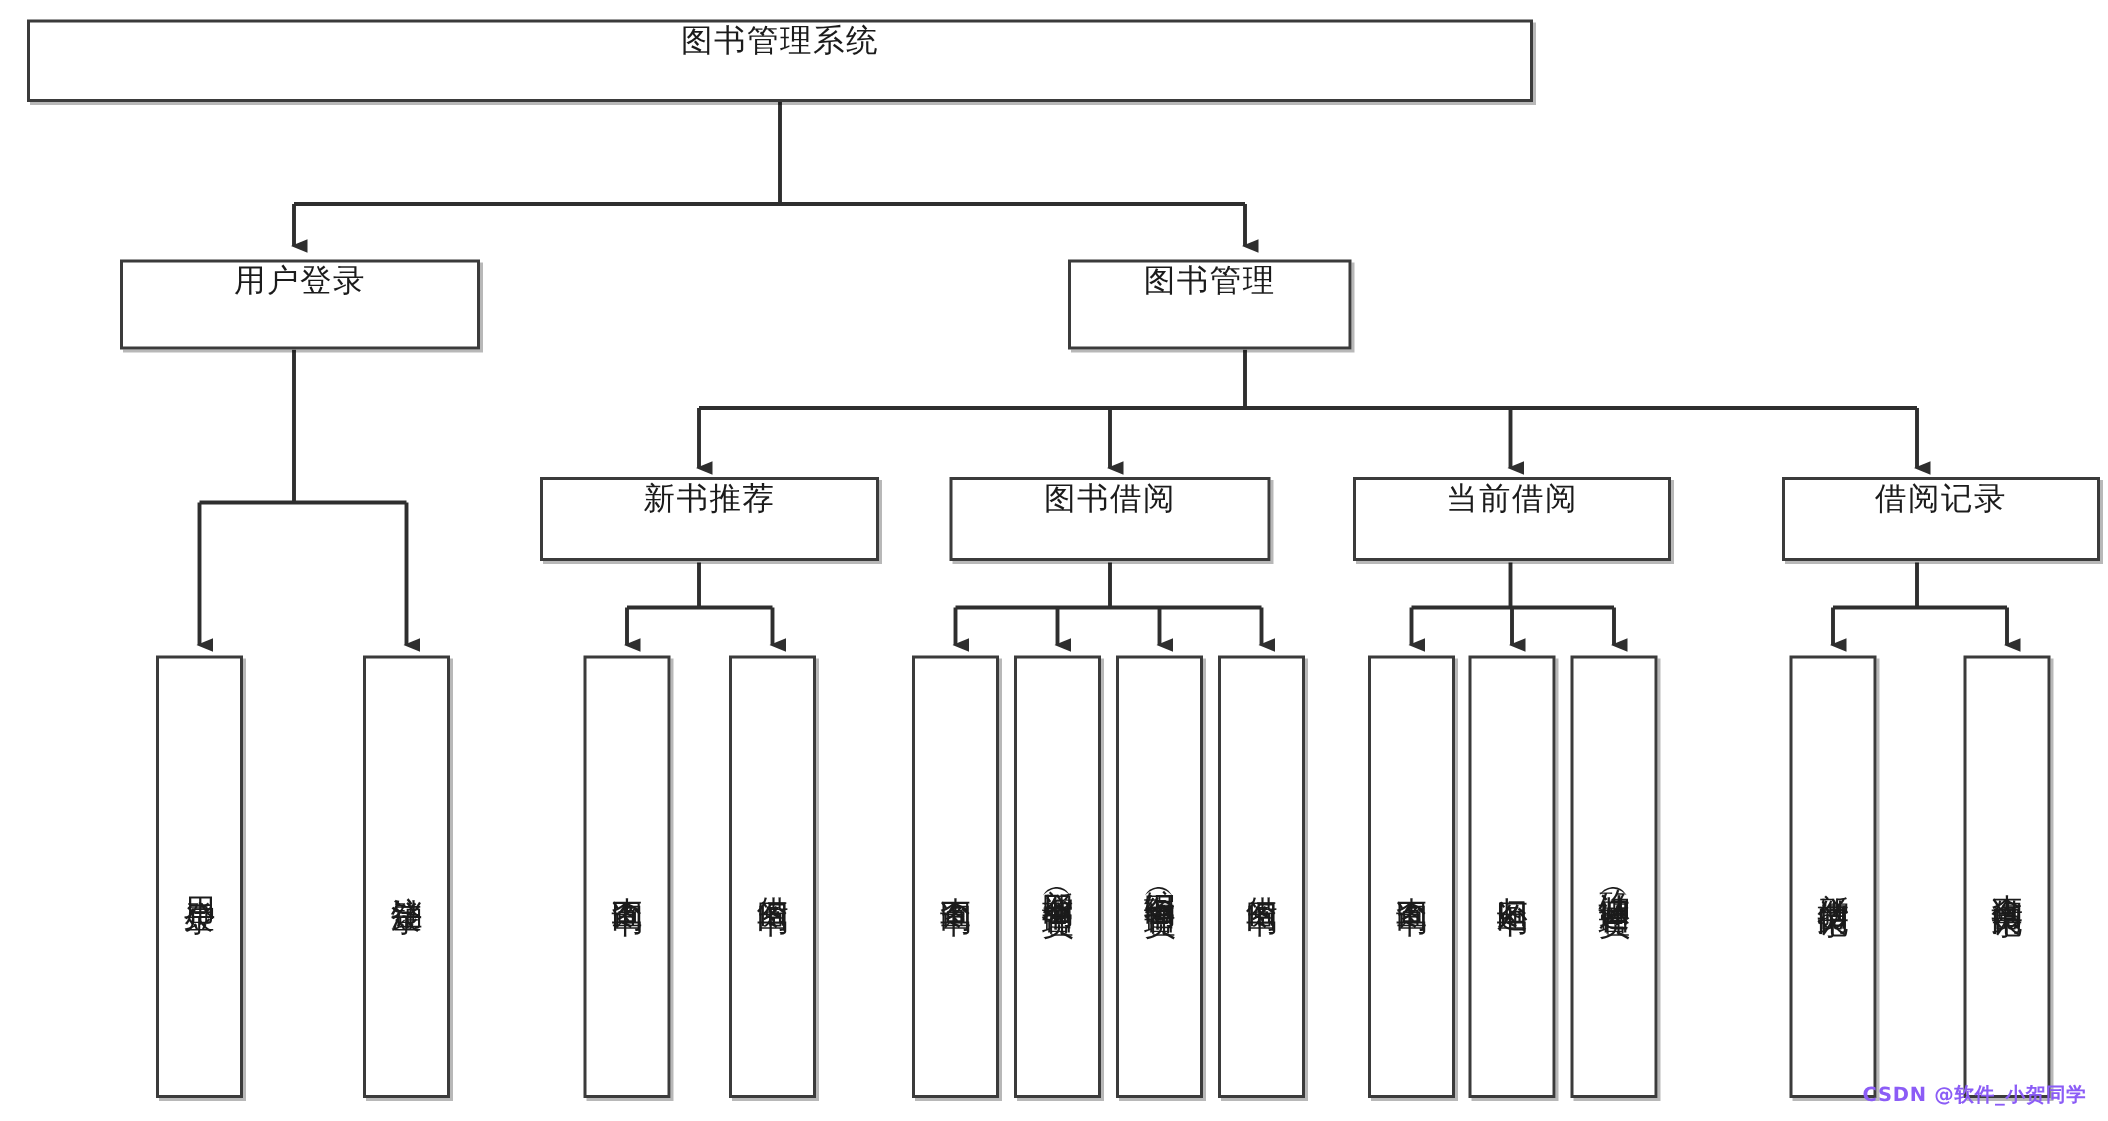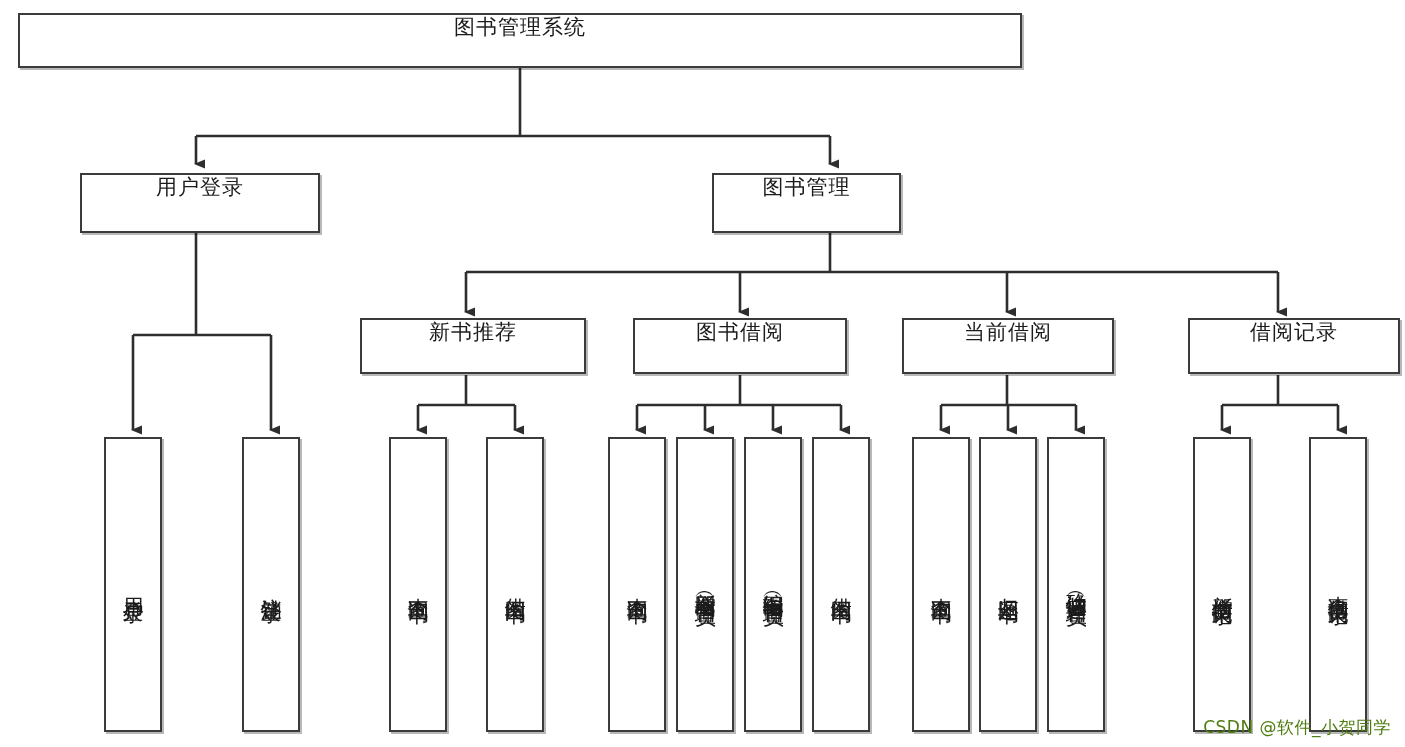--- a/index.html
+++ b/index.html
@@ -51,24 +51,25 @@
   svg.links{
     position:absolute;
     left:0;top:0;
     width:1405px;height:747px;
     pointer-events:none;
   }
   .watermark{
     position:absolute;
     right:14px;
     bottom:8px;
-    font-size:17px;
-    color:#4d7c0f;
+    font-size:13px;
+    color:#8b5cf6;
     letter-spacing:0.5px;
     white-space:nowrap;
+    font-weight:bold;
   }
 </style>
 </head>
 <body>
 
 <div id="canvas">
 
   <svg class="links" viewBox="0 0 1405 747">
     <defs>
       <marker id="arrow" markerWidth="12" markerHeight="12" refX="5" refY="9" orient="auto" markerUnits="userSpaceOnUse">

